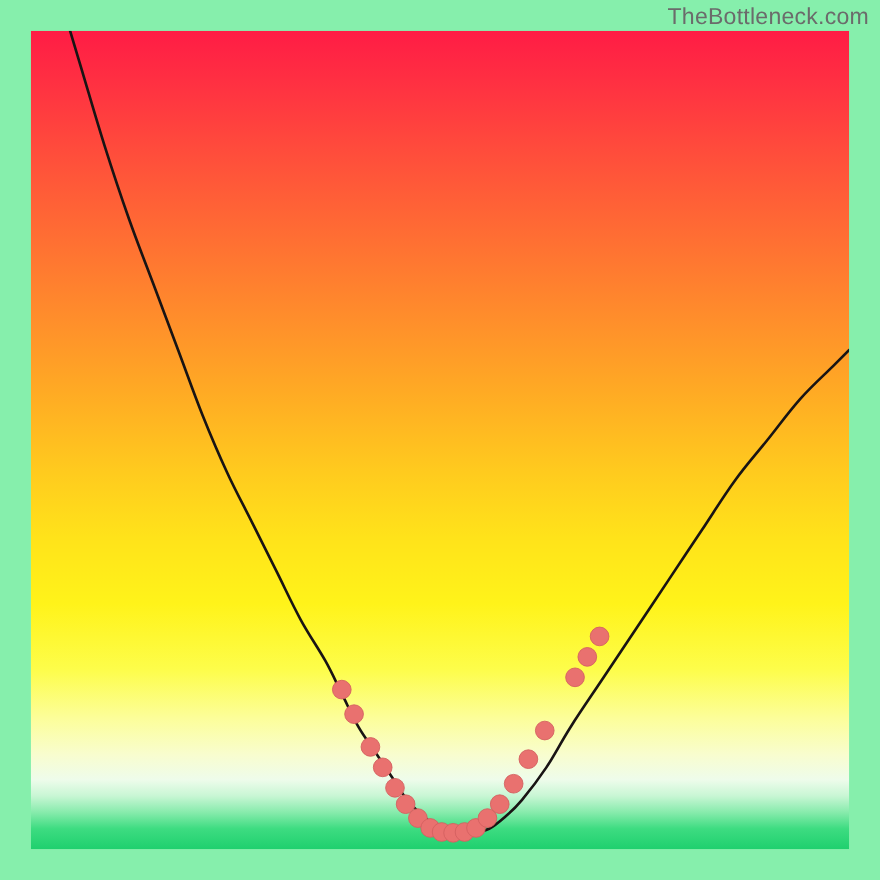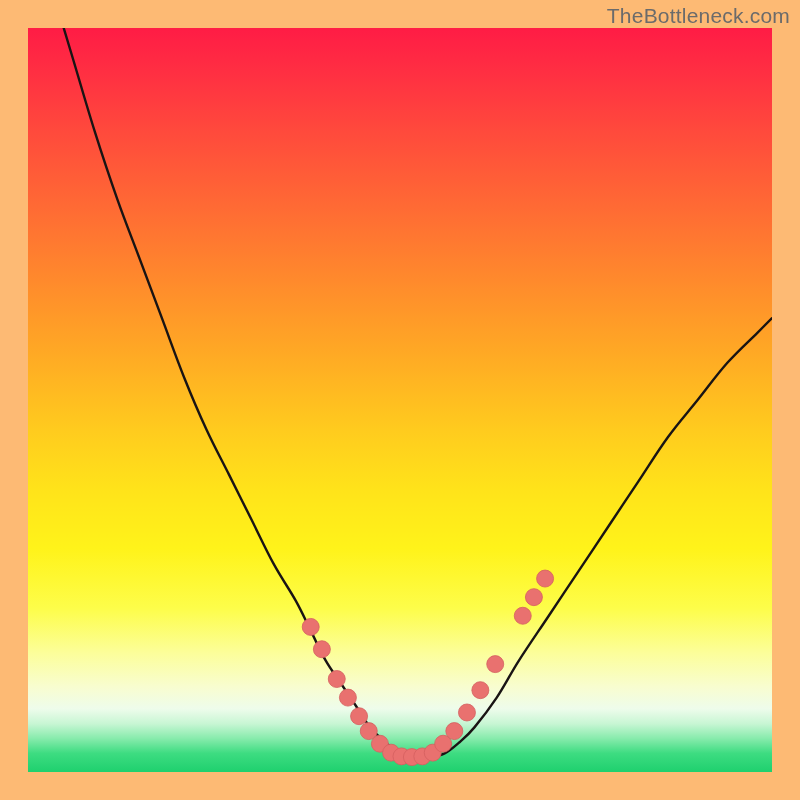--- a/index.html
+++ b/index.html
@@ -8,21 +8,21 @@
     width: 800px;
     height: 800px;
     overflow: hidden;
     background: #000;
     font-family: Arial, Helvetica, sans-serif;
   }
   .frame {
     position: absolute;
     left: 0; top: 0;
     width: 800px; height: 800px;
-    background: #fdba74;
+    background: #86efac;
   }
   .plot-area {
     position: absolute;
     left: 28px;
     top: 28px;
     width: 744px;
     height: 744px;
     overflow: hidden;
   }
   .gradient {

